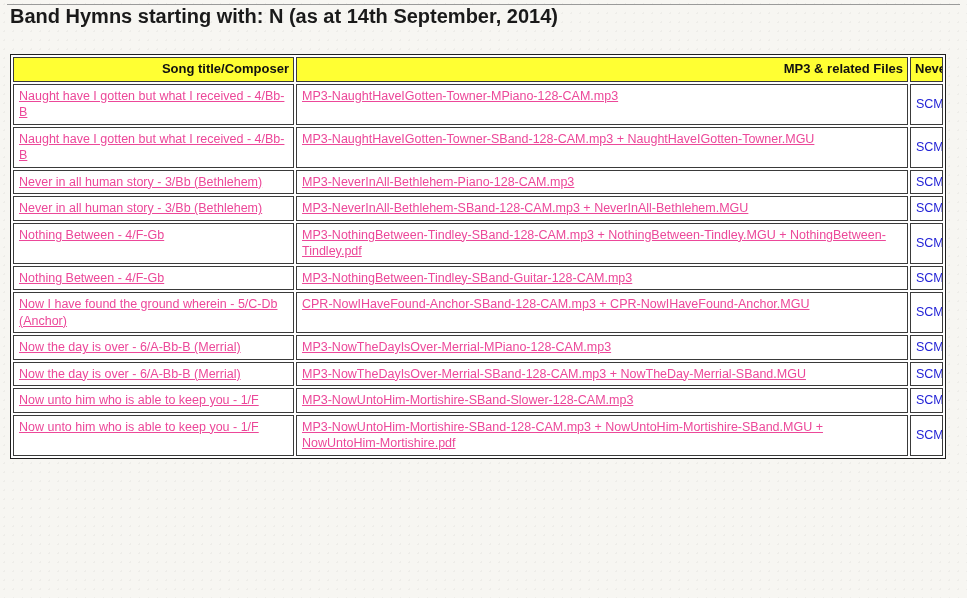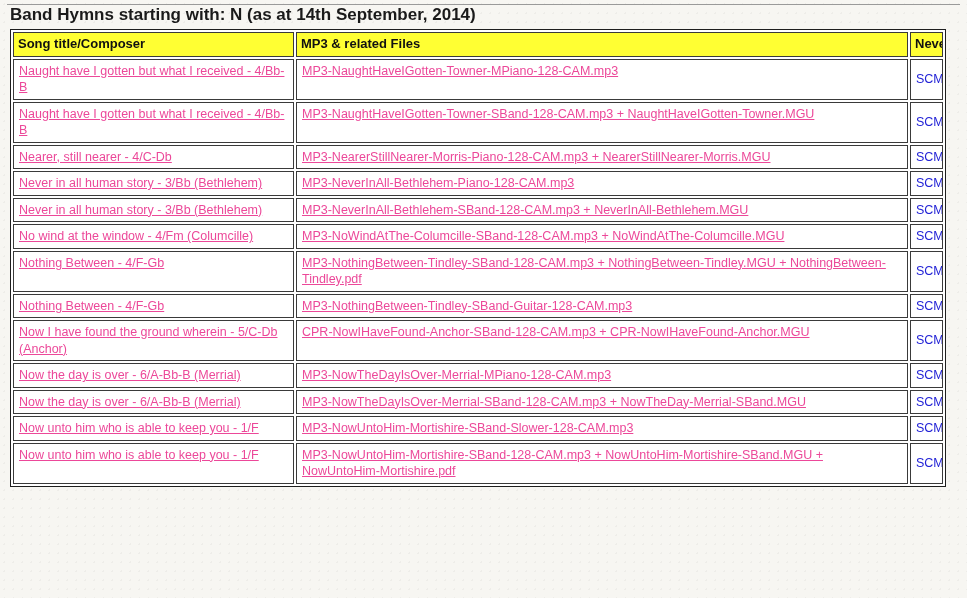--- a/index.html
+++ b/index.html
@@ -24,45 +24,45 @@
   }
   h1.page-title {
     font-size: 17.5px;
     font-style: italic;
     font-weight: bold;
     color: #1a1a1a;
     margin: 22px 0 4px 0;
     letter-spacing: 0.2px;
   }
   h2.page-subtitle {
-    font-size: 17px;
+    font-size: 20px;
     font-weight: bold;
     color: #1a1a1a;
-    margin: 0 0 4px 0;
+    margin: 0 0 26px 0;
   }
   table.index-table {
     border-collapse: separate;
     border-spacing: 2px;
     background: #ffffff;
     border: 1px solid #1e1e1e;
     width: 936px;
     table-layout: fixed;
   }
   table.index-table th,
   table.index-table td {
     border: 1px solid #3a3a3a;
     font-size: 12.5px;
     line-height: 16.5px;
     padding: 3px 6px 3px 5px;
     overflow: hidden;
   }
   table.index-table th {
     background: var(--header-bg, #ffff33);
     font-weight: bold;
-    text-align: left;
+    text-align: right;
     color: #111;
     font-size: 13px;
     padding: 3px 4px;
   }
   col.col-song  { width: 281px; }
   col.col-files { width: 612px; }
   col.col-link  { width: 33px; }
   td.song-cell, td.files-cell {
     vertical-align: top;
     color: #ec4899;
@@ -109,43 +109,33 @@
     <td class="files-cell">MP3-NaughtHaveIGotten-Towner-MPiano-128-CAM.mp3</td>
     <td class="link-cell"><a>SCM</a></td>
   </tr>
 
   <tr>
     <td class="song-cell">Naught have I gotten but what I received - 4/Bb-B</td>
     <td class="files-cell">MP3-NaughtHaveIGotten-Towner-SBand-128-CAM.mp3 + NaughtHaveIGotten-Towner.MGU</td>
     <td class="link-cell"><a>SCM</a></td>
   </tr>
 
-  <tr>
-    <td class="song-cell">Nearer, still nearer - 4/C-Db</td>
-    <td class="files-cell">MP3-NearerStillNearer-Morris-Piano-128-CAM.mp3 + NearerStillNearer-Morris.MGU</td>
-    <td class="link-cell"><a>SCM</a></td>
-  </tr>
 
   <tr>
     <td class="song-cell">Never in all human story - 3/Bb (Bethlehem)</td>
     <td class="files-cell">MP3-NeverInAll-Bethlehem-Piano-128-CAM.mp3</td>
     <td class="link-cell"><a>SCM</a></td>
   </tr>
 
   <tr>
     <td class="song-cell">Never in all human story - 3/Bb (Bethlehem)</td>
     <td class="files-cell">MP3-NeverInAll-Bethlehem-SBand-128-CAM.mp3 + NeverInAll-Bethlehem.MGU</td>
     <td class="link-cell"><a>SCM</a></td>
   </tr>
 
-  <tr>
-    <td class="song-cell">No wind at the window - 4/Fm (Columcille)</td>
-    <td class="files-cell">MP3-NoWindAtThe-Columcille-SBand-128-CAM.mp3 + NoWindAtThe-Columcille.MGU</td>
-    <td class="link-cell"><a>SCM</a></td>
-  </tr>
 
   <tr>
     <td class="song-cell">Nothing Between - 4/F-Gb</td>
     <td class="files-cell">MP3-NothingBetween-Tindley-SBand-128-CAM.mp3 + NothingBetween-Tindley.MGU + NothingBetween-Tindley.pdf</td>
     <td class="link-cell"><a>SCM</a></td>
   </tr>
 
   <tr>
     <td class="song-cell">Nothing Between - 4/F-Gb</td>
     <td class="files-cell">MP3-NothingBetween-Tindley-SBand-Guitar-128-CAM.mp3</td>

